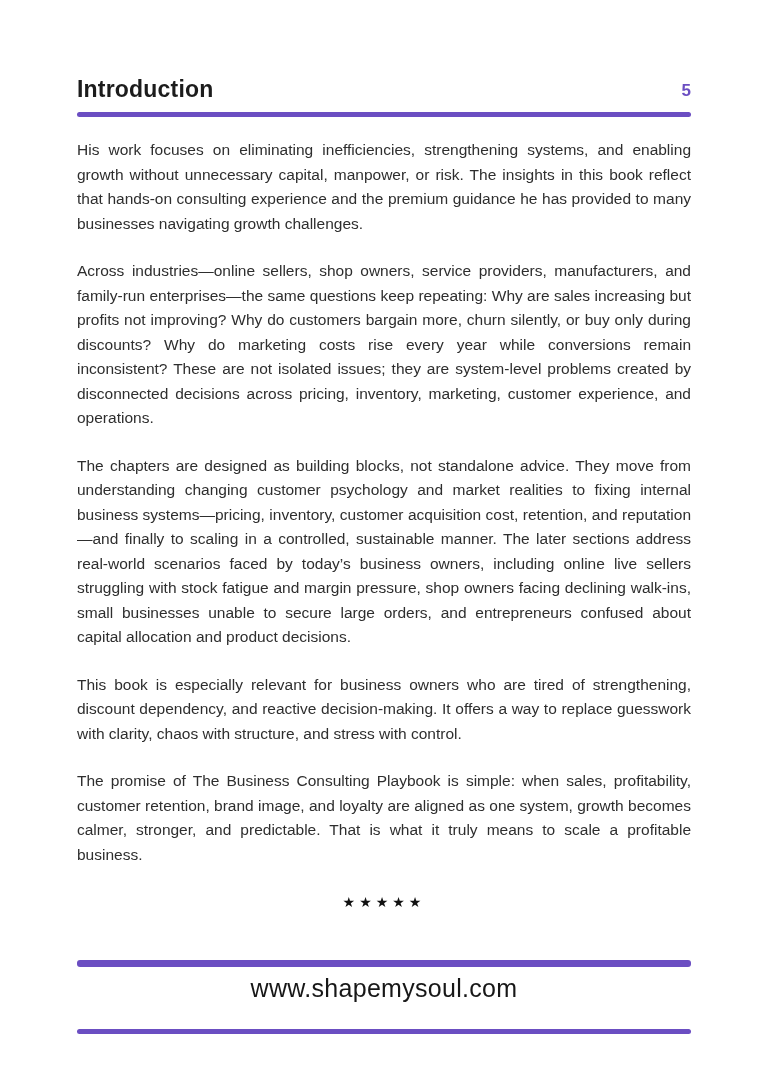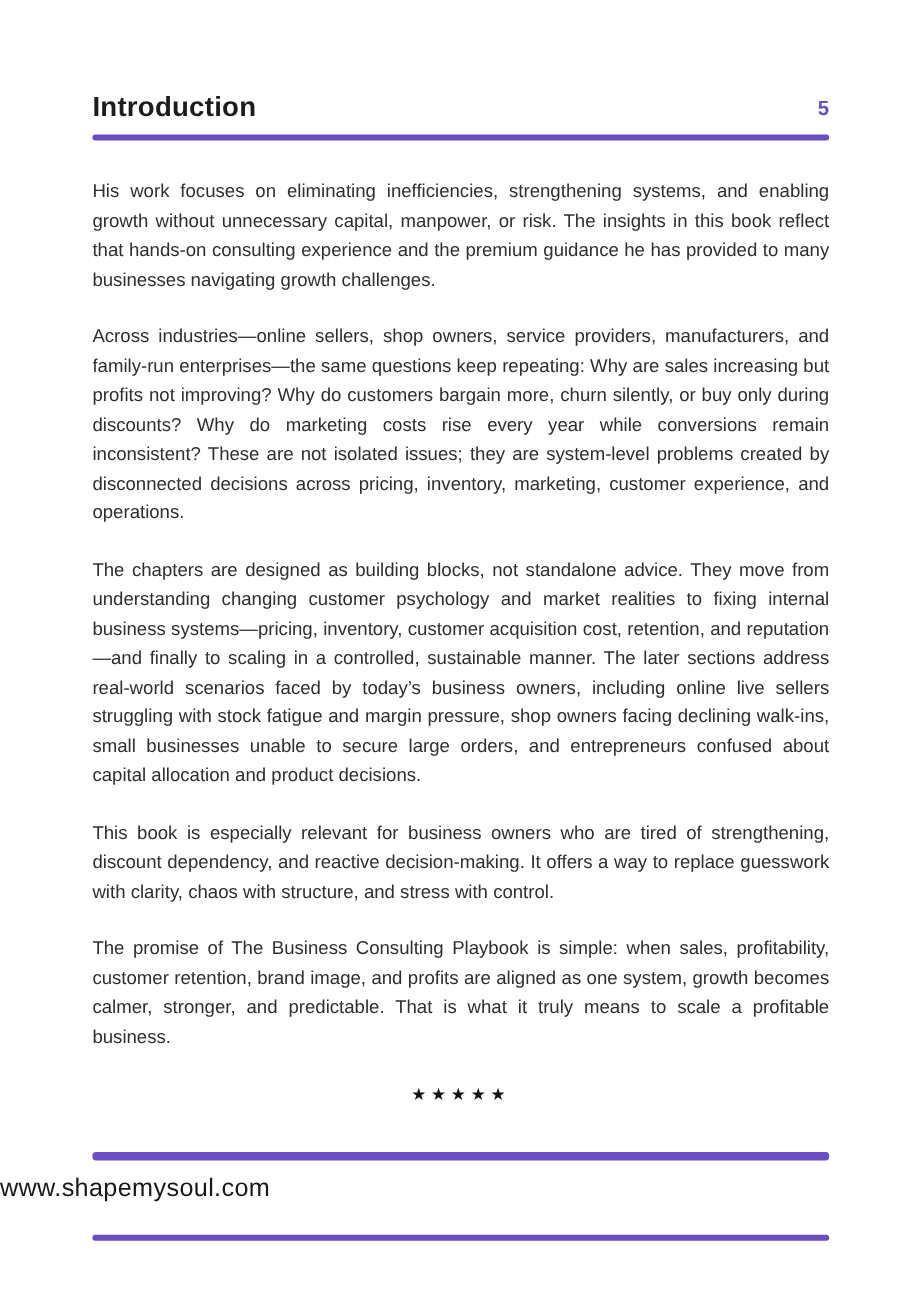--- a/index.html
+++ b/index.html
@@ -47,21 +47,21 @@
   }
 
   .header-rule {
     margin-top: 9px;
     height: 5px;
     background: #6b4ec2;
     border-radius: 3px;
   }
 
   .body-text {
-    margin-top: 31px;
+    margin-top: 21px;
     font-size: 15.5px;
     line-height: 24.5px;
     color: #2e2e2e;
     text-align: justify;
   }
 
   .body-text p {
     margin-bottom: 23px;
   }
 
@@ -81,21 +81,22 @@
     height: 7px;
     background: #6b4ec2;
     border-radius: 3px;
   }
 
   .footer-url {
     position: absolute;
     left: 0;
     right: 0;
     bottom: 34px;
-    font-size: 21px;
+    text-align: center;
+    font-size: 25px;
     color: #171717;
     letter-spacing: 0.3px;
   }
 
   .footer-rule-bottom {
     position: absolute;
     left: 77px;
     right: 77px;
     bottom: 3px;
     height: 5px;
@@ -115,21 +116,21 @@
       <span class="page-number">5</span>
     </div>
 
     <div class="header-rule"></div>
 
     <div class="body-text">
       <p>His work focuses on eliminating inefficiencies, strengthening systems, and enabling growth without unnecessary capital, manpower, or risk. The insights in this book reflect that hands-on consulting experience and the premium guidance he has provided to many businesses navigating growth challenges.</p>
       <p>Across industries—online sellers, shop owners, service providers, manufacturers, and family-run enterprises—the same questions keep repeating: Why are sales increasing but profits not improving? Why do customers bargain more, churn silently, or buy only during discounts? Why do marketing costs rise every year while conversions remain inconsistent? These are not isolated issues; they are system-level problems created by disconnected decisions across pricing, inventory, marketing, customer experience, and operations.</p>
       <p>The chapters are designed as building blocks, not standalone advice. They move from understanding changing customer psychology and market realities to fixing internal business systems—pricing, inventory, customer acquisition cost, retention, and reputation—and finally to scaling in a controlled, sustainable manner. The later sections address real-world scenarios faced by today’s business owners, including online live sellers struggling with stock fatigue and margin pressure, shop owners facing declining walk-ins, small businesses unable to secure large orders, and entrepreneurs confused about capital allocation and product decisions.</p>
       <p>This book is especially relevant for business owners who are tired of strengthening, discount dependency, and reactive decision-making. It offers a way to replace guesswork with clarity, chaos with structure, and stress with control.</p>
-      <p>The promise of The Business Consulting Playbook is simple: when sales, profitability, customer retention, brand image, and profits are aligned as one system, growth becomes calmer, stronger, and predictable. That is what it truly means to scale a profitable business.</p>
+      <p>The promise of The Business Consulting Playbook is simple: when sales, profitability, customer retention, brand image, and loyalty are aligned as one system, growth becomes calmer, stronger, and predictable. That is what it truly means to scale a profitable business.</p>
       <div class="stars">★★★★★</div>
     </div>
 
   </div>
 
   <div class="footer-rule-top"></div>
   <div class="footer-url">www.shapemysoul.com</div>
   <div class="footer-rule-bottom"></div>
 
 </div>

